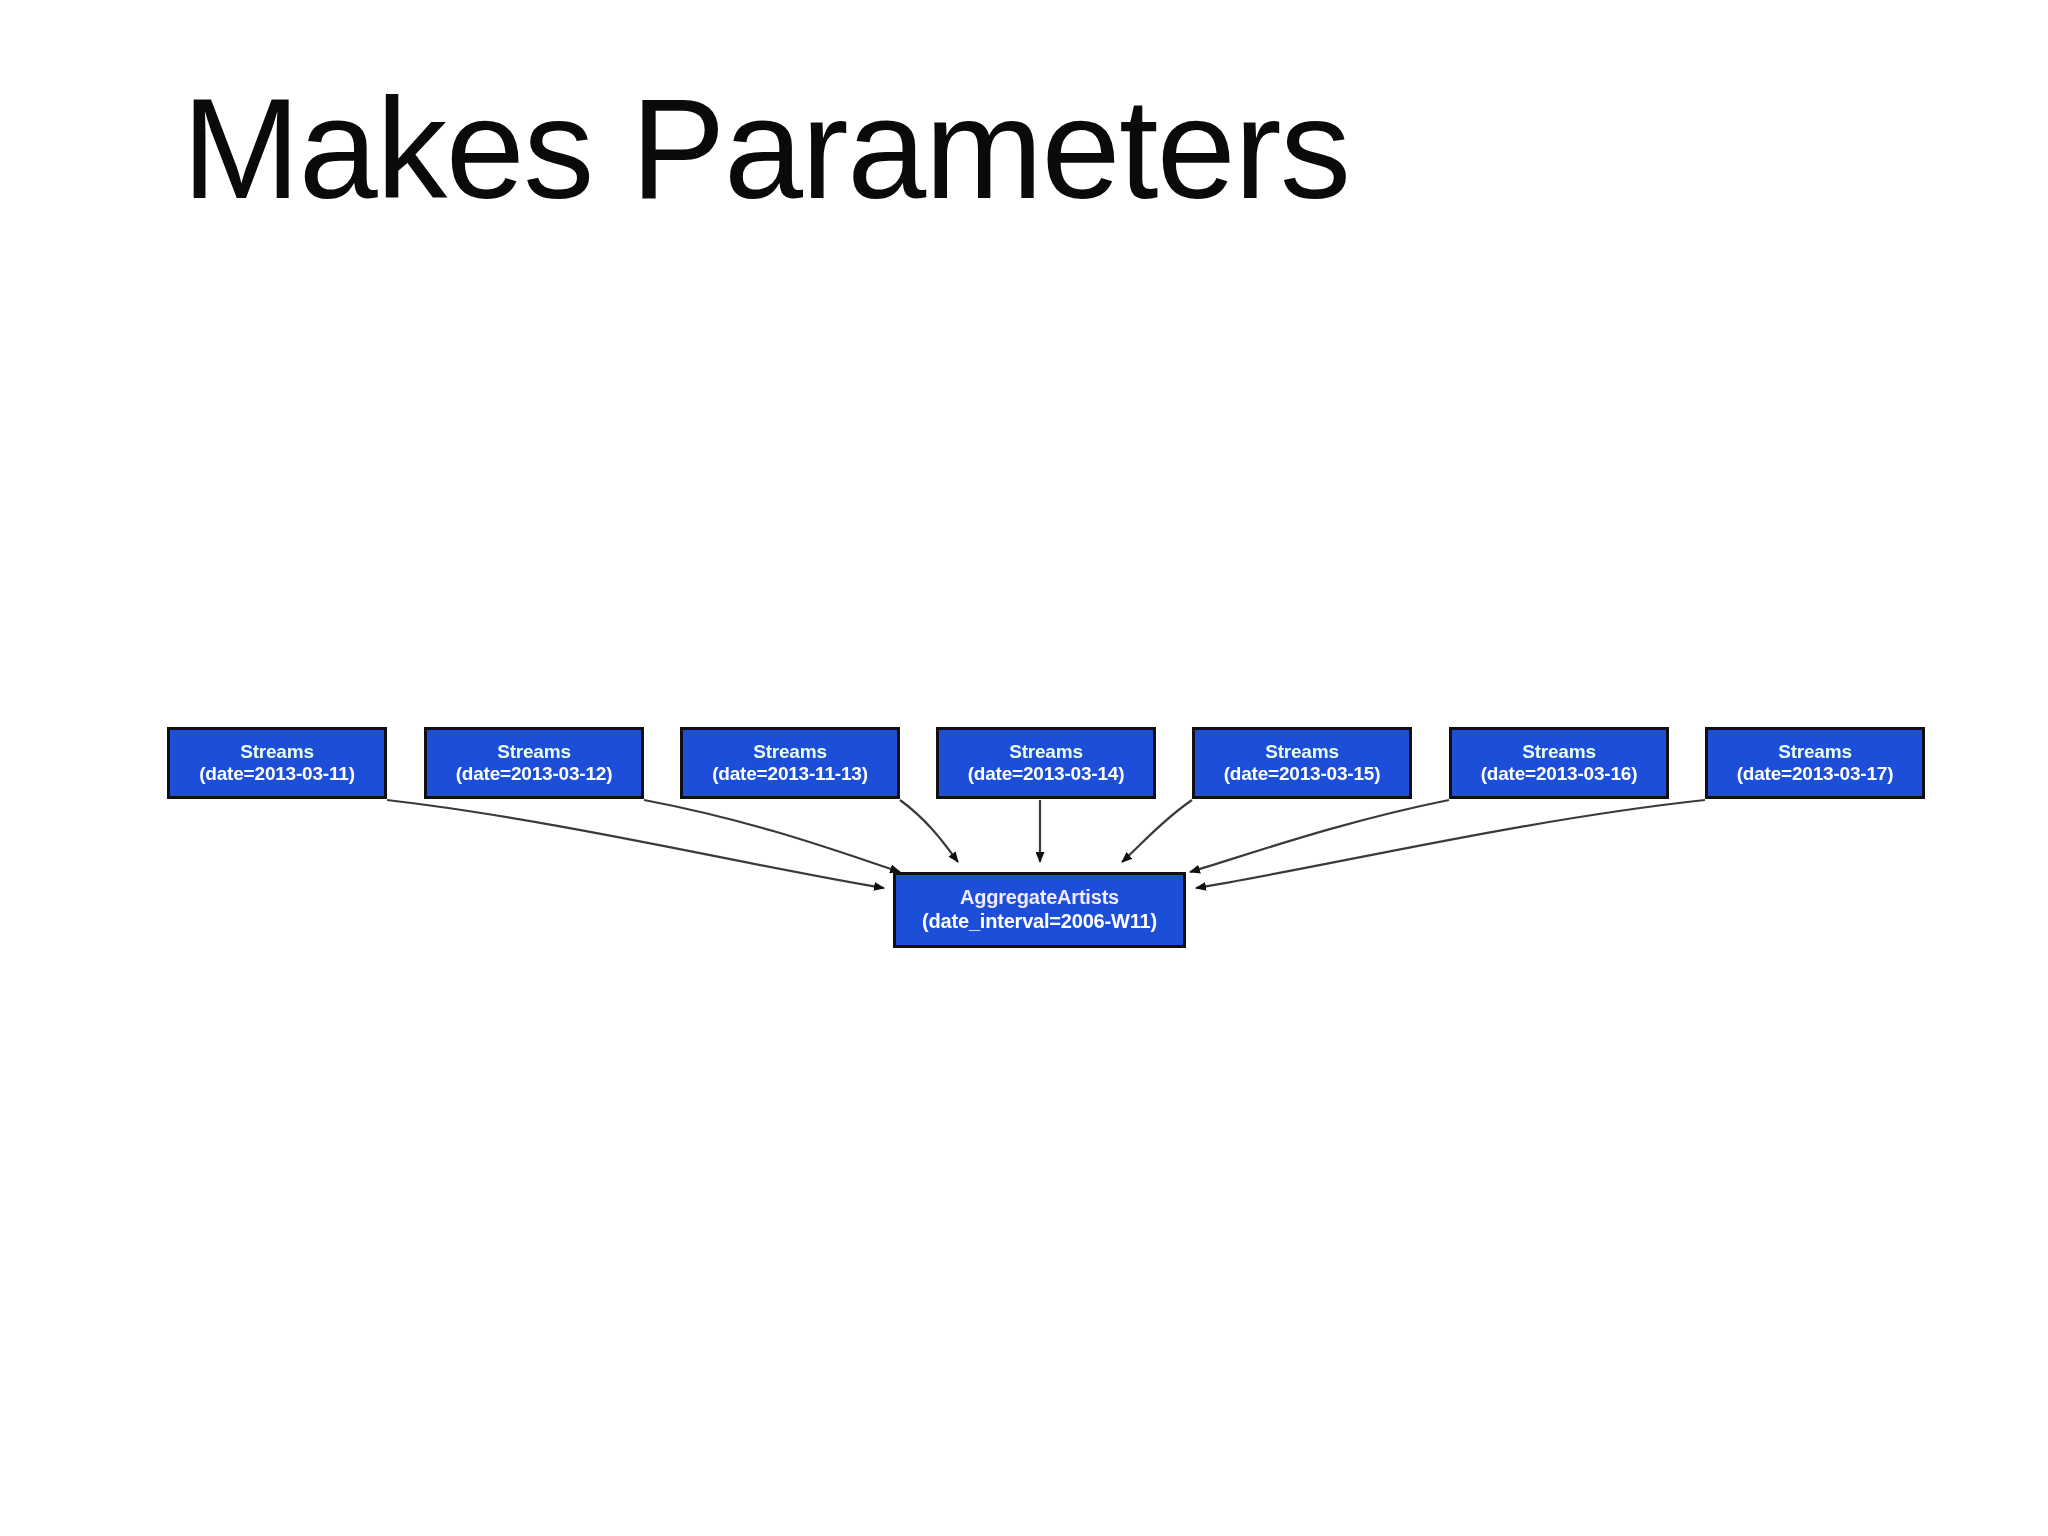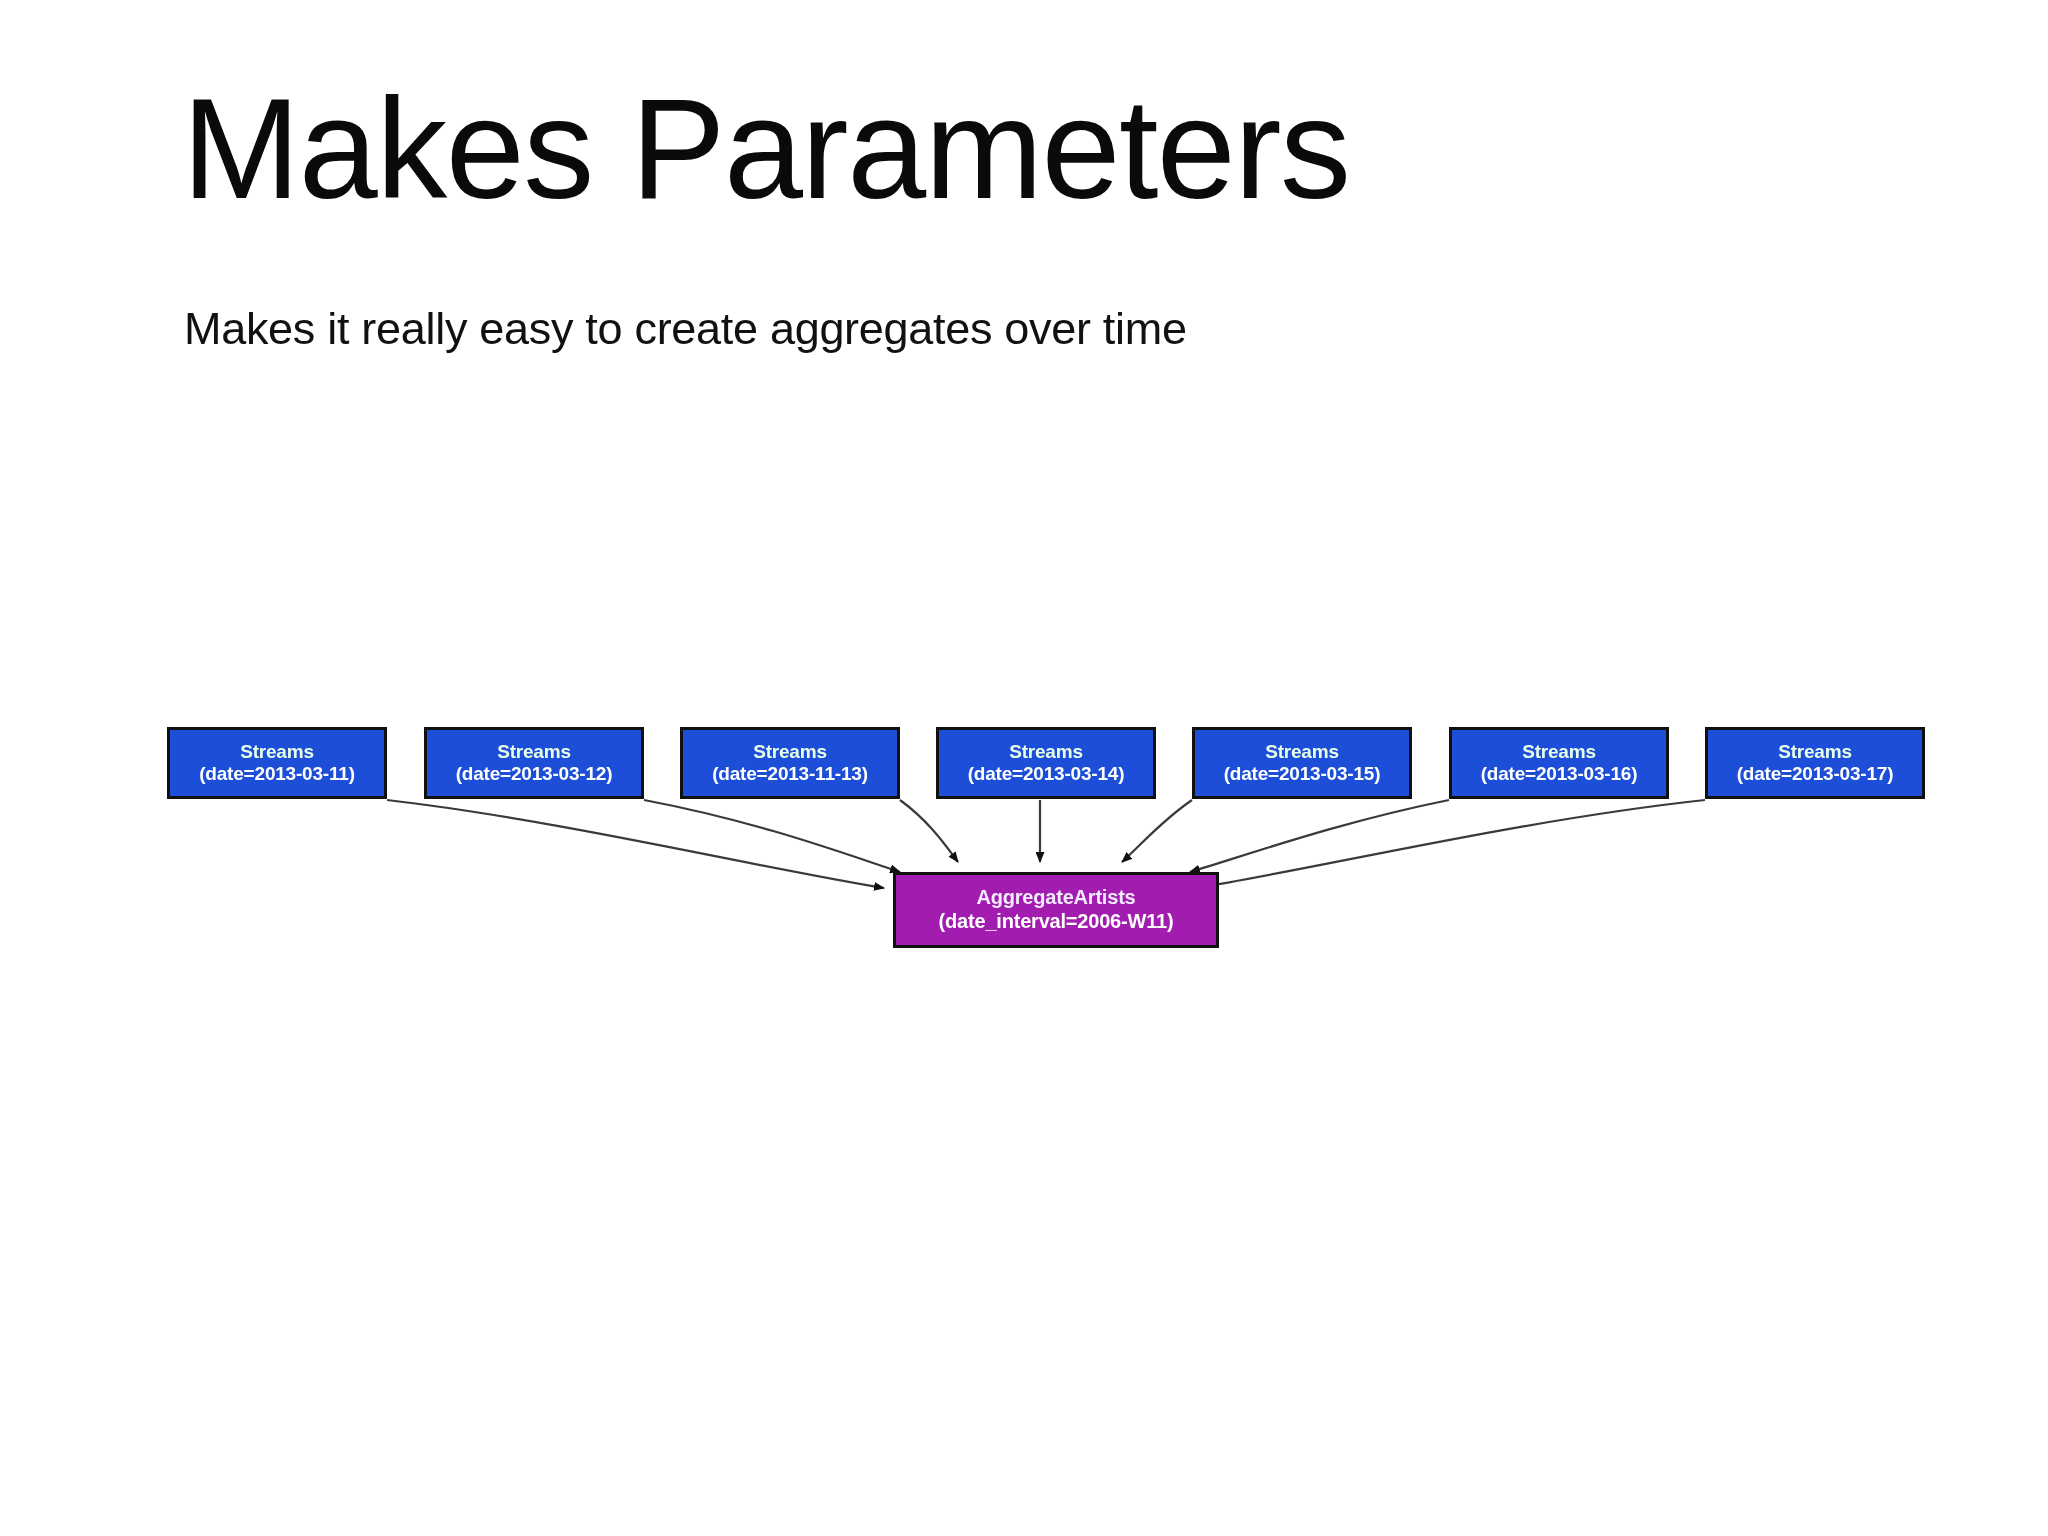--- a/index.html
+++ b/index.html
@@ -88,22 +88,22 @@
     width: 220px;
     height: 72px;
     font-size: 19px;
     top: 37px;
   }
 
   .node-source .node-name { color: #e8ffe8; }
   .node-source .node-param { color: #ffffff; }
 
   .node-target {
-    background: #a21caf;
-    width: 326px;
+    background: #1d4ed8;
+    width: 293px;
     height: 76px;
     left: 893px;
     top: 182px;
     font-size: 20px;
     justify-content: center;
   }
 
   .node-target .node-name { color: #f2eaff; }
   .node-target .node-param { color: #ffffff; }
 
@@ -113,21 +113,20 @@
     white-space: nowrap;
   }
 </style>
 </head>
 <body>
 
 <div class="slide">
 
   <div class="slide-title">Makes Parameters</div>
 
-  <div class="slide-subtitle">Makes it really easy to create aggregates over time</div>
 
   <div class="diagram">
 
     <svg class="diagram-svg" viewBox="0 0 2048 320">
       <defs>
         <marker id="arrowhead" markerWidth="11" markerHeight="9" refX="10" refY="4.5" orient="auto" markerUnits="userSpaceOnUse">
           <path d="M0,0 L11,4.5 L0,9 z" fill="#111111"></path>
         </marker>
       </defs>
       <g stroke="#3a3a3a" stroke-width="2.2" fill="none" marker-end="url(#arrowhead)">

